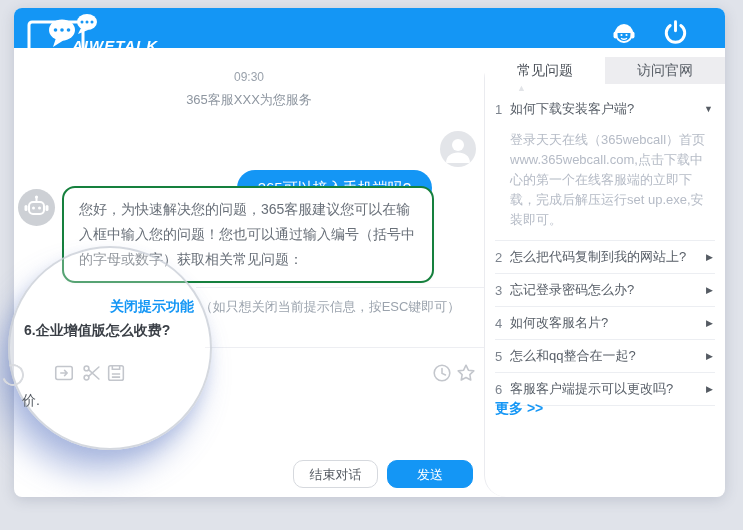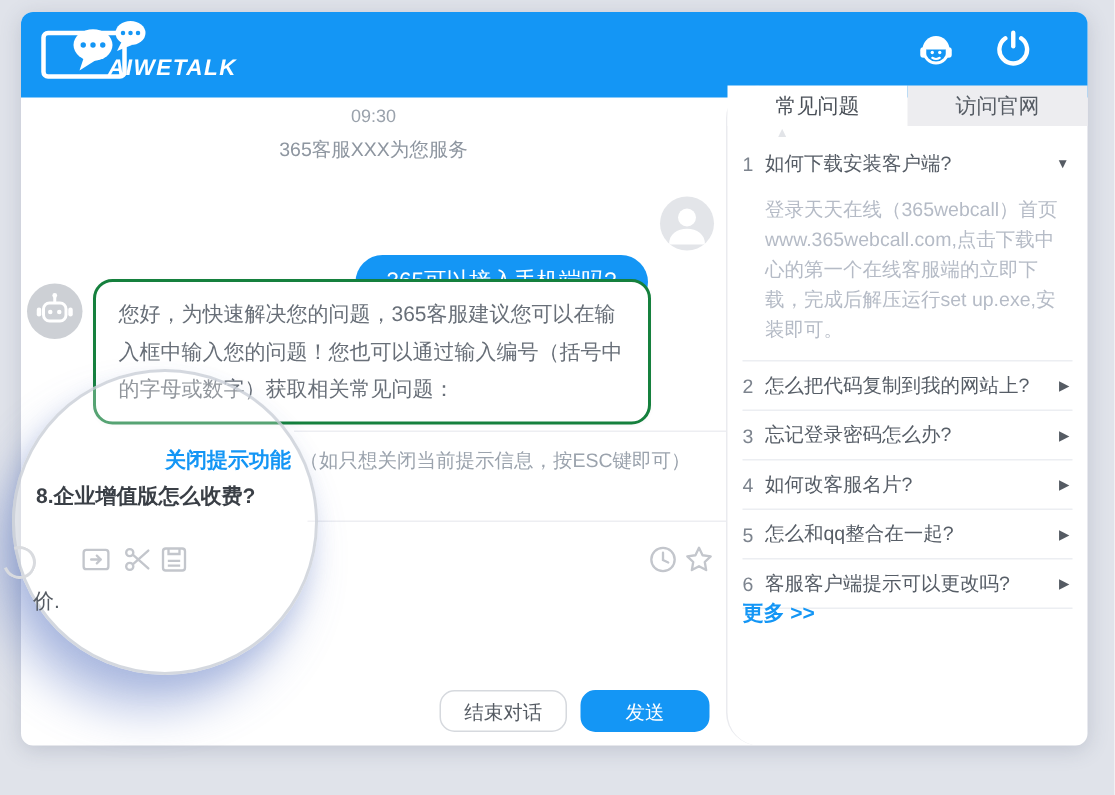--- a/index.html
+++ b/index.html
@@ -8,21 +8,21 @@
     background:#e0e3ea;
     font-family:"Liberation Sans","DejaVu Sans",sans-serif;
     -webkit-font-smoothing:antialiased;
   }
   .window{
     position:absolute;left:14px;top:8px;width:711px;height:489px;
     background:#ffffff;border-radius:8px;
     box-shadow:0 3px 14px rgba(70,82,110,.20);
   }
   
-  .header{position:absolute;left:0;top:0;right:0;height:57px;background:#1496f5;border-radius:8px 8px 0 0;}
+  .header{position:absolute;left:0;top:0;right:0;height:40px;background:#1496f5;border-radius:8px 8px 0 0;}
   .logo{position:absolute;left:12px;top:3px;width:190px;height:46px;}
   .logo svg{position:absolute;left:0;top:2px;}
   .brand{position:absolute;left:46px;top:26px;color:#fff;font-size:15px;font-weight:bold;font-style:italic;letter-spacing:1px;}
   .hicon{position:absolute;top:11px;width:28px;height:28px;cursor:pointer;}
   .hicon.agent{left:596px;}
   .hicon.power{left:648px;}
   
   .chat{position:absolute;left:0;top:49px;width:470px;bottom:0;}
   .c-time{position:absolute;left:0;top:13px;width:100%;text-align:center;font-size:12px;color:#9aa2ac;}
   .c-greet{position:absolute;left:0;top:34px;width:100%;text-align:center;font-size:13px;color:#8e96a0;}
@@ -146,21 +146,21 @@
       </svg>
     </div>
     <div class="b-bubble">您好，为快速解决您的问题，365客服建议您可以在输入框中输入您的问题！您也可以通过输入编号（括号中的字母或数字）获取相关常见问题：</div>
 
     <div class="hdiv d1"></div>
 
     <div class="hint-row">
       <span class="hint-link">关闭提示功能</span>
       <span class="hint-note">（如只想关闭当前提示信息，按ESC键即可）</span>
     </div>
-    <div class="lens-hint">8.企业增值版怎么收费?</div>
+    <div class="lens-hint">6.企业增值版怎么收费?</div>
 
     <div class="hdiv d2"></div>
 
     <span class="tool smiley"></span>
     <span class="tool folder">
       <svg width="22" height="22" viewBox="0 0 24 24" fill="none" stroke="#c3c6cc" stroke-width="1.7">
         <rect x="3" y="5" width="18" height="14" rx="2"></rect>
         <path d="M8.5 12h7M12.6 9.2l2.9 2.8-2.9 2.8" stroke-linecap="round" stroke-linejoin="round"></path>
       </svg>
     </span>

